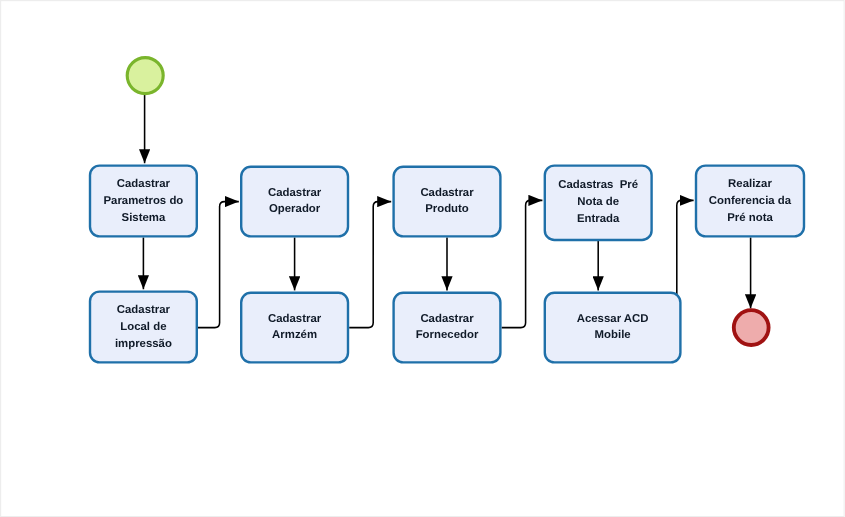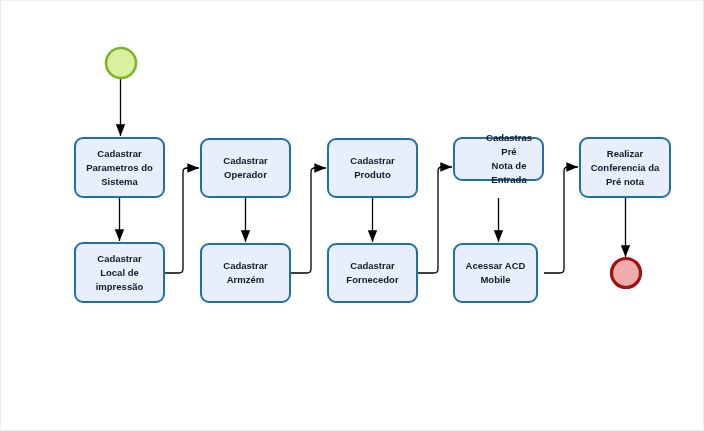--- a/index.html
+++ b/index.html
@@ -99,27 +99,27 @@
   <div class="task" style="left:326px; top:137px; width:91px; height:60px;">
     <span>Cadastrar
 Produto</span>
   </div>
 
   <div class="task" style="left:326px; top:242px; width:91px; height:60px;">
     <span>Cadastrar
 Fornecedor</span>
   </div>
 
-  <div class="task" style="left:452px; top:136px; width:91px; height:44px;padding-left:21px;">
+  <div class="task" style="left:452px; top:136px; width:91px; height:64px;">
     <span>Cadastras  Pré
 Nota de
 Entrada</span>
   </div>
 
-  <div class="task" style="left:452px; top:242px; width:85px; height:60px;">
+  <div class="task" style="left:452px; top:242px; width:115px; height:60px;">
     <span>Acessar ACD
 Mobile</span>
   </div>
 
   <div class="task" style="left:578px; top:136px; width:92px; height:61px;">
     <span>Realizar
 Conferencia da
 Pré nota</span>
   </div>
 

